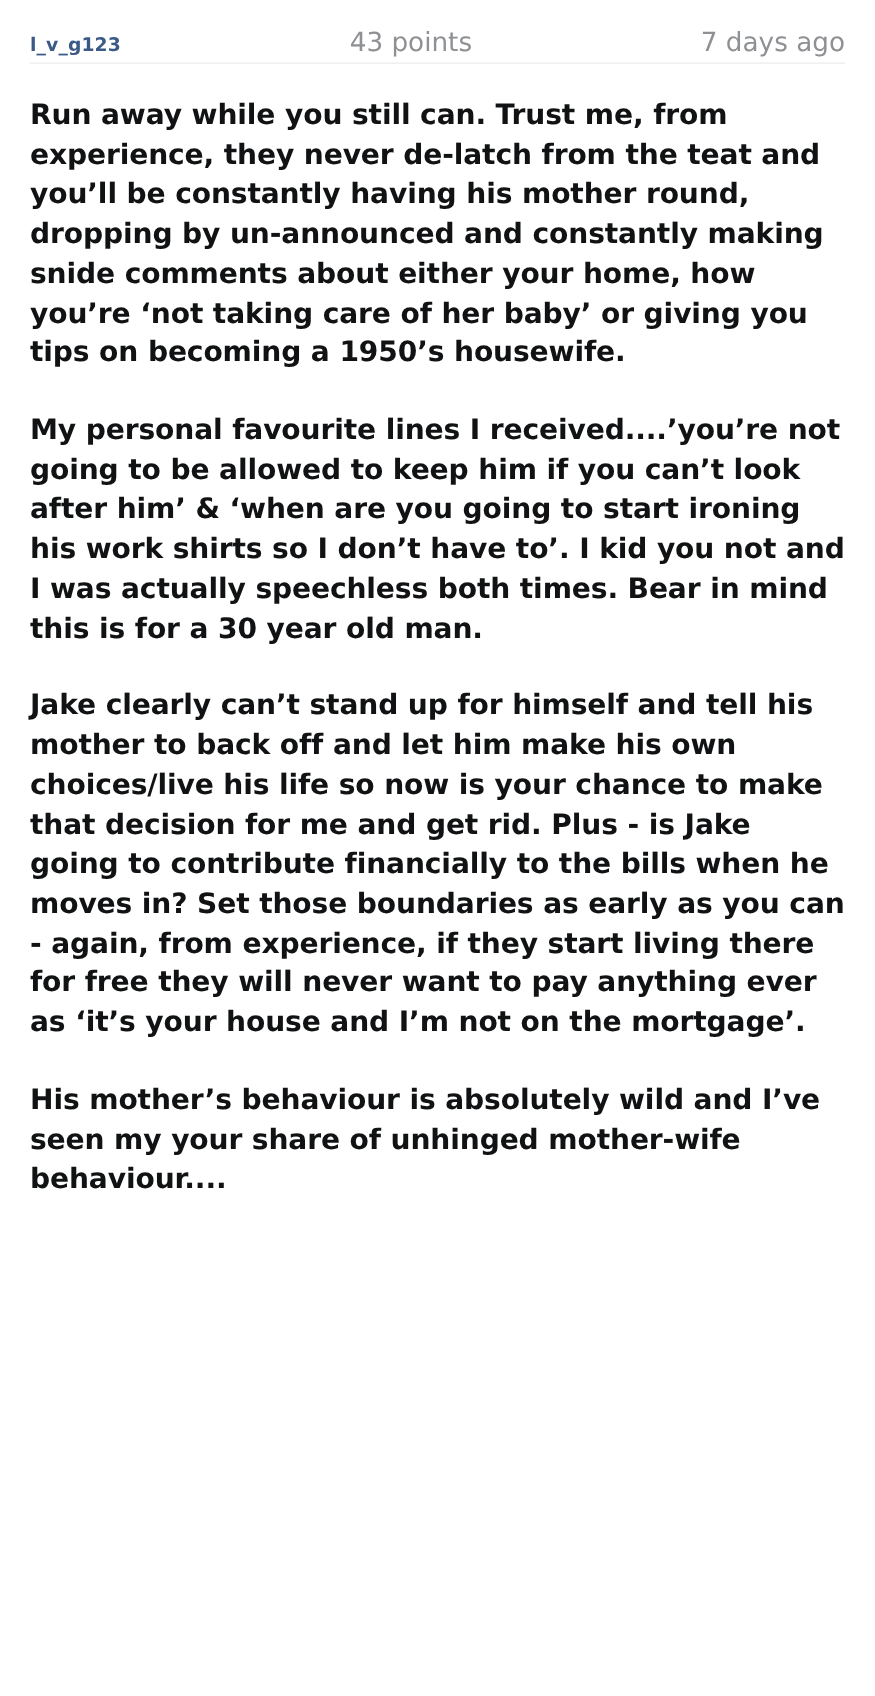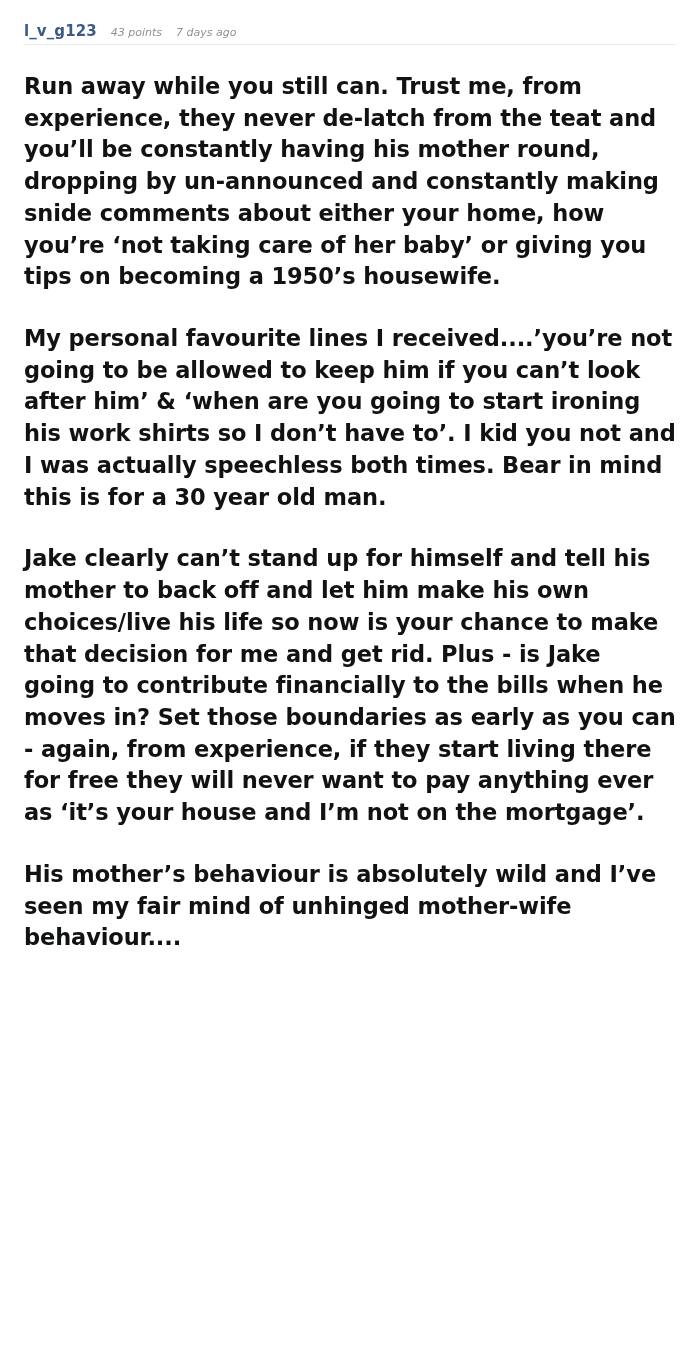--- a/index.html
+++ b/index.html
@@ -20,31 +20,31 @@
     width: 700px;
   }
   .comment-header {
     display: flex;
     align-items: baseline;
     gap: 14px;
     font-size: 15.5px;
     padding-bottom: 4px;
     border-bottom: 1px solid #ececec;
     margin-bottom: 0;
+    justify-content: space-between;
   }
   .username {
     color: #3b5a86;
     font-weight: bold;
     letter-spacing: 0.1px;
     font-size: 15px;
   }
   .points, .timestamp {
     color: #8e9094;
-    font-size: 11px;
-    font-style: italic;
+    font-size: 21px;
   }
   .comment-body {
     padding-top: 26px;
     font-size: 22.5px;
     line-height: 1.41;
     color: #111213;
     letter-spacing: -0.1px;
     font-weight: bold;
   }
   .comment-body p {
@@ -62,16 +62,16 @@
   <div class="comment-header">
     <span class="username">l_v_g123</span>
     <span class="points">43 points</span>
     <span class="timestamp">7 days ago</span>
   </div>
 
   <div class="comment-body">
     <p>Run away while you still can. Trust me, from experience, they never de-latch from the teat and you’ll be constantly having his mother round, dropping by un-announced and constantly making snide comments about either your home, how you’re ‘not taking care of her baby’ or giving you tips on becoming a 1950’s housewife.</p>
     <p>My personal favourite lines I received....’you’re not going to be allowed to keep him if you can’t look after him’ &amp; ‘when are you going to start ironing his work shirts so I don’t have to’. I kid you not and I was actually speechless both times. Bear in mind this is for a 30 year old man.</p>
     <p>Jake clearly can’t stand up for himself and tell his mother to back off and let him make his own choices/live his life so now is your chance to make that decision for me and get rid. Plus - is Jake going to contribute financially to the bills when he moves in? Set those boundaries as early as you can - again, from experience, if they start living there for free they will never want to pay anything ever as ‘it’s your house and I’m not on the mortgage’.</p>
-    <p>His mother’s behaviour is absolutely wild and I’ve seen my fair mind of unhinged mother-wife behaviour....</p>
+    <p>His mother’s behaviour is absolutely wild and I’ve seen my your share of unhinged mother-wife behaviour....</p>
   </div>
 
 </div>
 
 </body></html>

